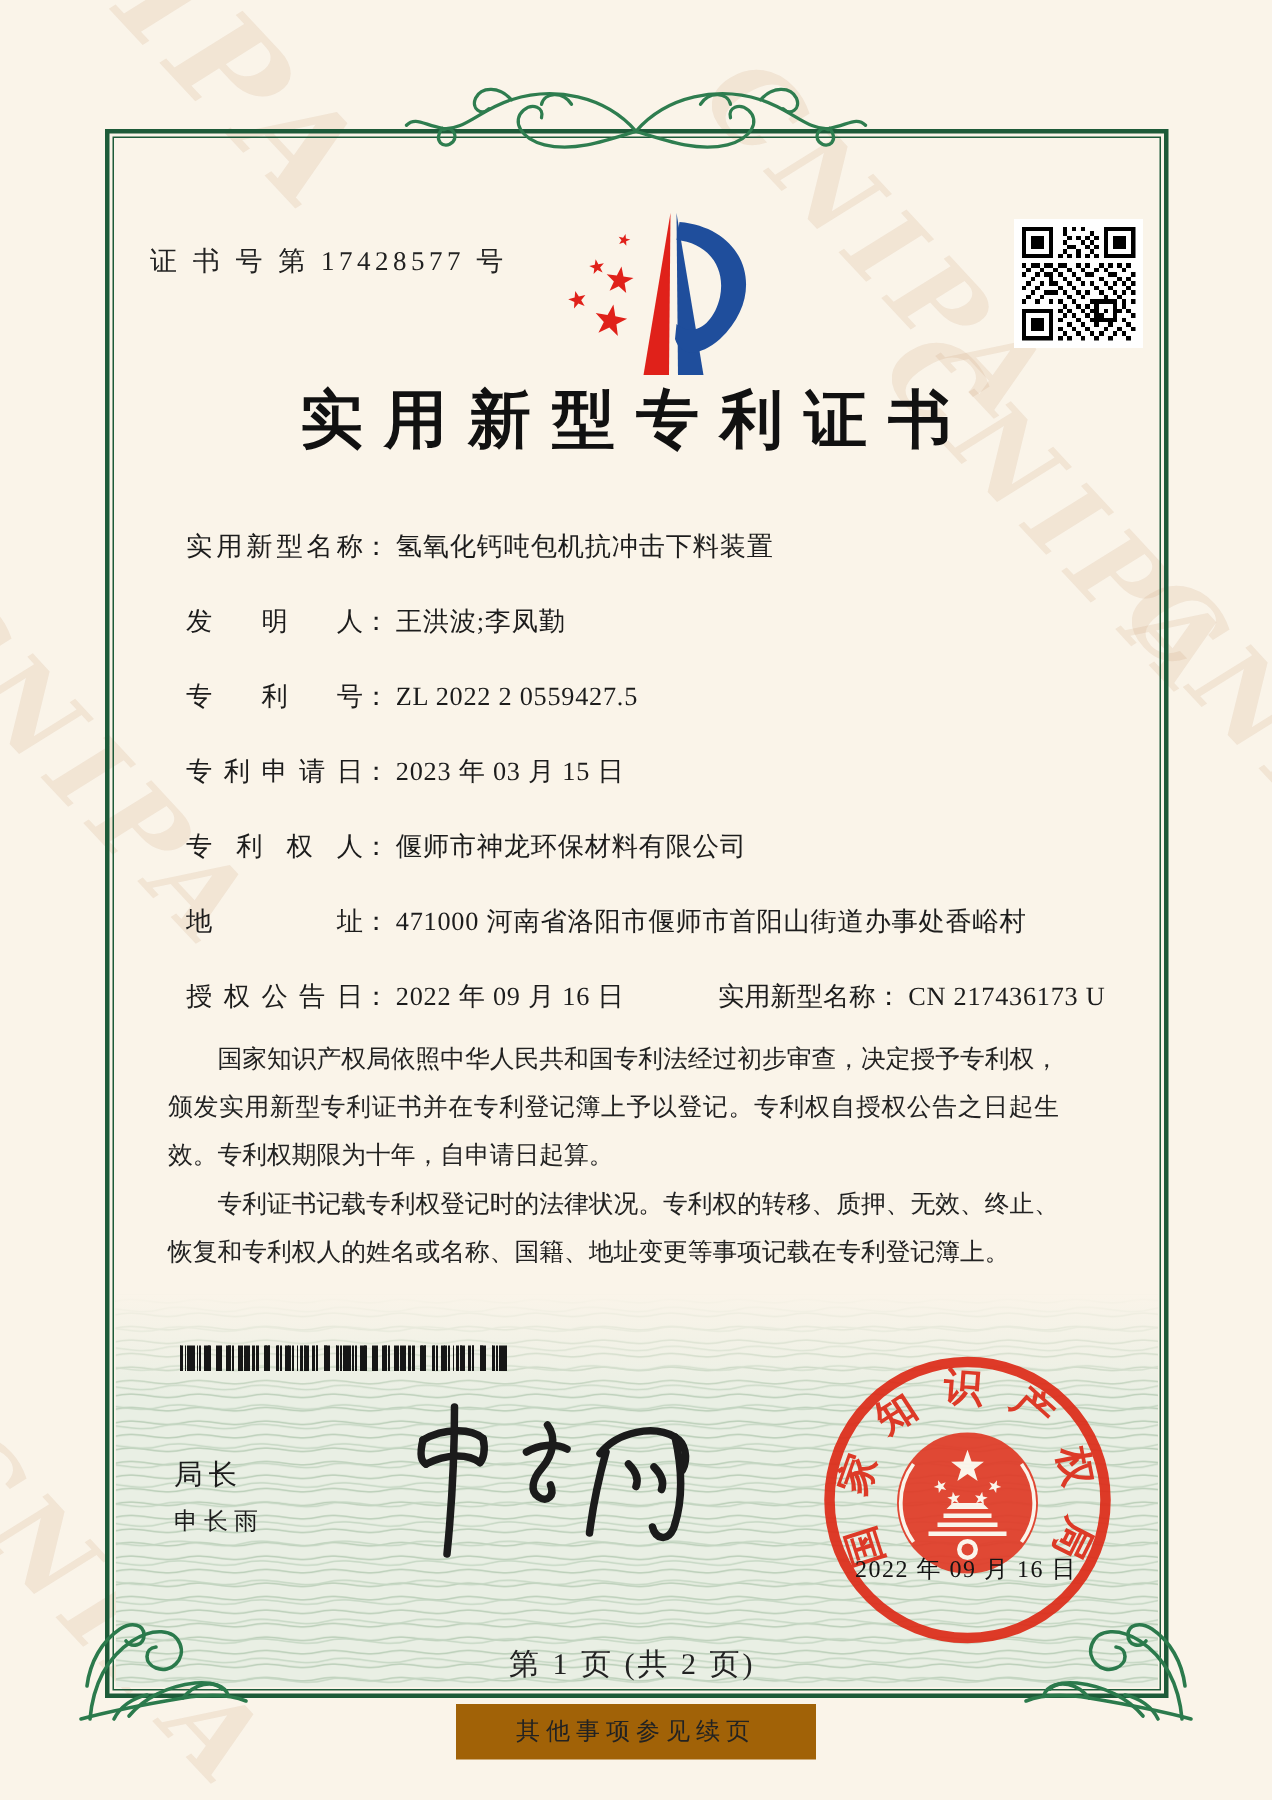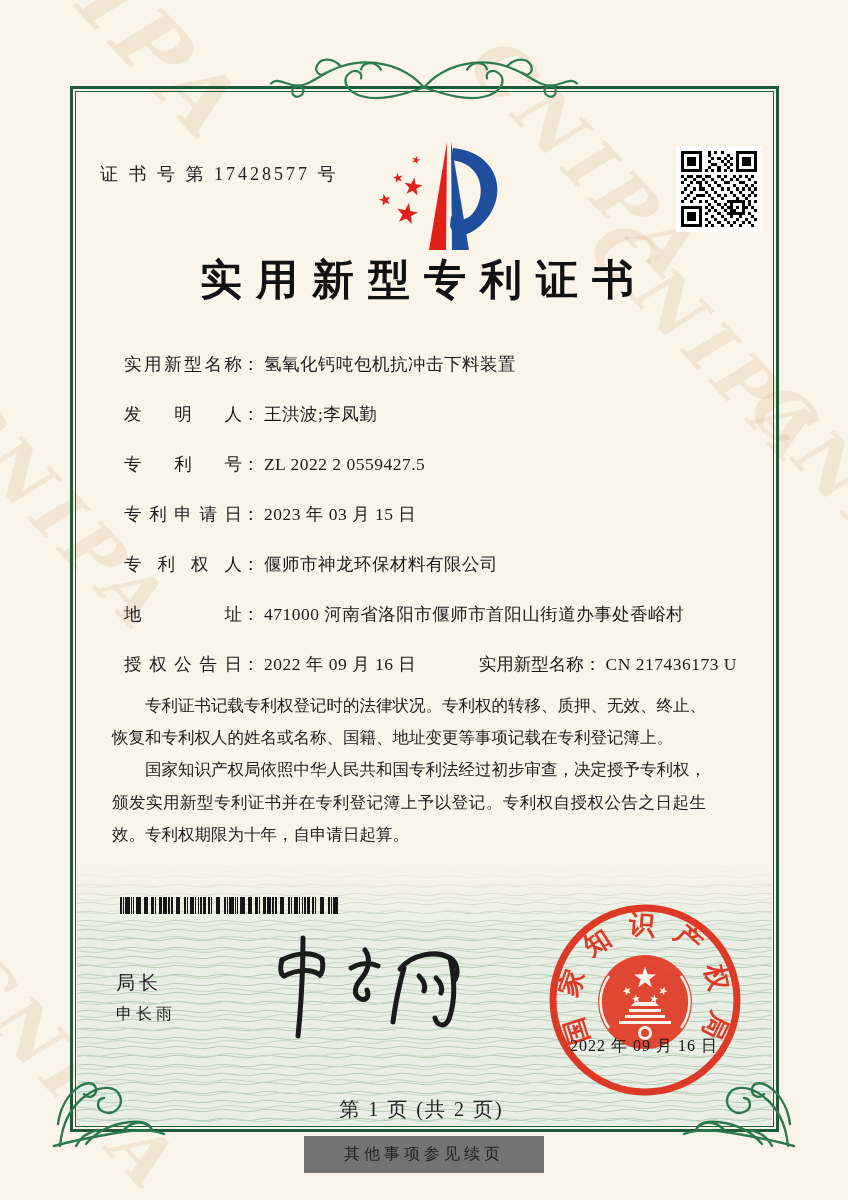--- a/index.html
+++ b/index.html
@@ -63,21 +63,21 @@
   .signer-name{position:absolute;left:116px;top:1004px;font-size:16px;letter-spacing:4px;color:#1c1c1c;}
   .signature{position:absolute;left:252px;top:924px;}
 
   .seal{position:absolute;left:545px;top:900px;}
   .seal-date{position:absolute;left:528px;top:1036px;width:232px;text-align:center;font-size:16px;
       letter-spacing:1px;color:#141414;}
 
   .page-num{position:absolute;left:70px;top:1096px;width:703px;text-align:center;font-size:20px;
       letter-spacing:2px;color:#222;}
   .footer-note{position:absolute;left:0;top:1136px;width:848px;text-align:center;}
-  .footer-note span{display:inline-block;background:#737373;padding:8px 40px;font-size:16px;
+  .footer-note span{display:inline-block;background:#a16207;padding:8px 40px;font-size:16px;
       letter-spacing:4px;color:#222;}
 </style>
 </head>
 <body>
 
 <div class="page">
 
   <span class="wm">CNIPA</span>
   <span class="wm">CNIPA</span>
   <span class="wm">CNIPA</span>
@@ -202,22 +202,22 @@
       </div>
       <div class="frow">
         <span class="lab">授权公告日</span><span class="col">：</span>
         <span class="val">2022 年 09 月 16 日</span>
         <span class="grant-pair"><span>实用新型名称</span><span>：</span>
         <span class="val">CN 217436173 U</span></span>
       </div>
     </div>
 
     <div class="body-text">
+      <p>国家知识产权局依照中华人民共和国专利法经过初步审查，决定授予专利权，颁发实用新型专利证书并在专利登记簿上予以登记。专利权自授权公告之日起生效。专利权期限为十年，自申请日起算。</p>
       <p>专利证书记载专利权登记时的法律状况。专利权的转移、质押、无效、终止、恢复和专利权人的姓名或名称、国籍、地址变更等事项记载在专利登记簿上。</p>
-      <p>国家知识产权局依照中华人民共和国专利法经过初步审查，决定授予专利权，颁发实用新型专利证书并在专利登记簿上予以登记。专利权自授权公告之日起生效。专利权期限为十年，自申请日起算。</p>
     </div>
 
     <div class="barcode"></div>
 
     <div class="signer-title">局长</div>
     <div class="signer-name">申长雨</div>
 
     <svg class="signature" width="210" height="118" viewBox="0 0 210 118">
       <g fill="none" stroke="#1b1b1b" stroke-width="5" stroke-linecap="round">
         <path d="M30,36 C44,28 62,28 70,35"></path>

